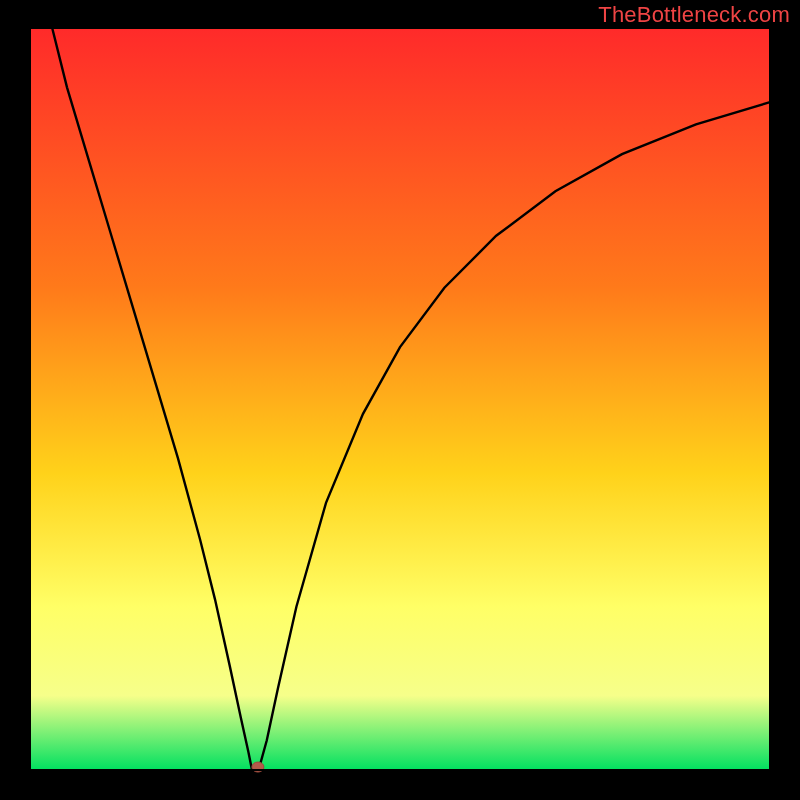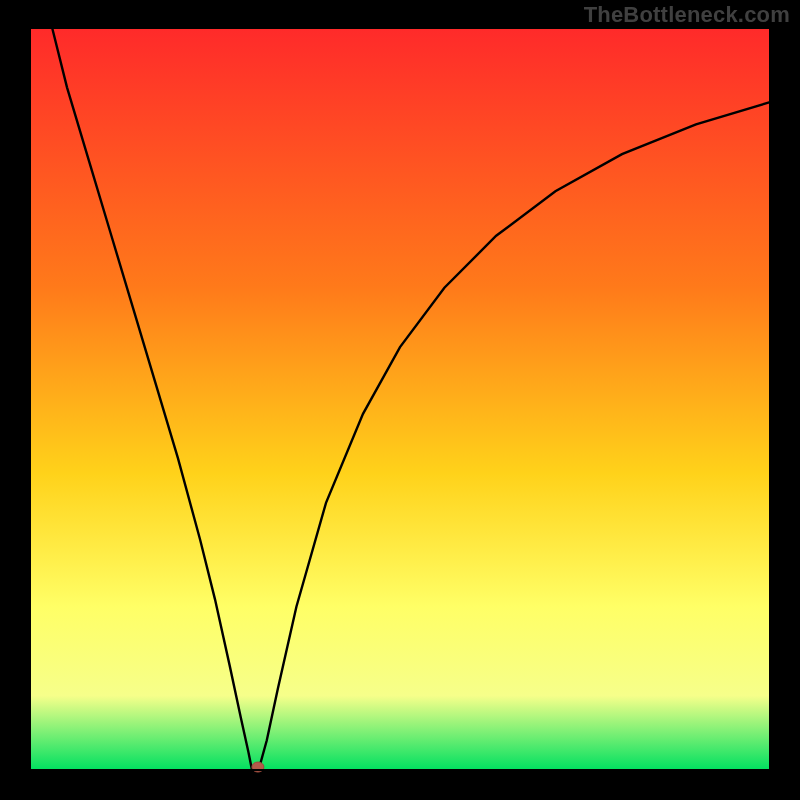--- a/index.html
+++ b/index.html
@@ -14,22 +14,22 @@
   .wrap {
     position: relative;
     width: 800px;
     height: 800px;
   }
   .watermark {
     position: absolute;
     top: 2px;
     right: 10px;
     font-size: 22px;
-    font-weight: 700;
-    color: #404040;
+    font-weight: 400;
+    color: #ef4444;
     letter-spacing: 0.2px;
     z-index: 5;
     margin-left: 40px;
   }
   svg {
     position: absolute;
     top: 0;
     left: 0;
   }
 </style>

